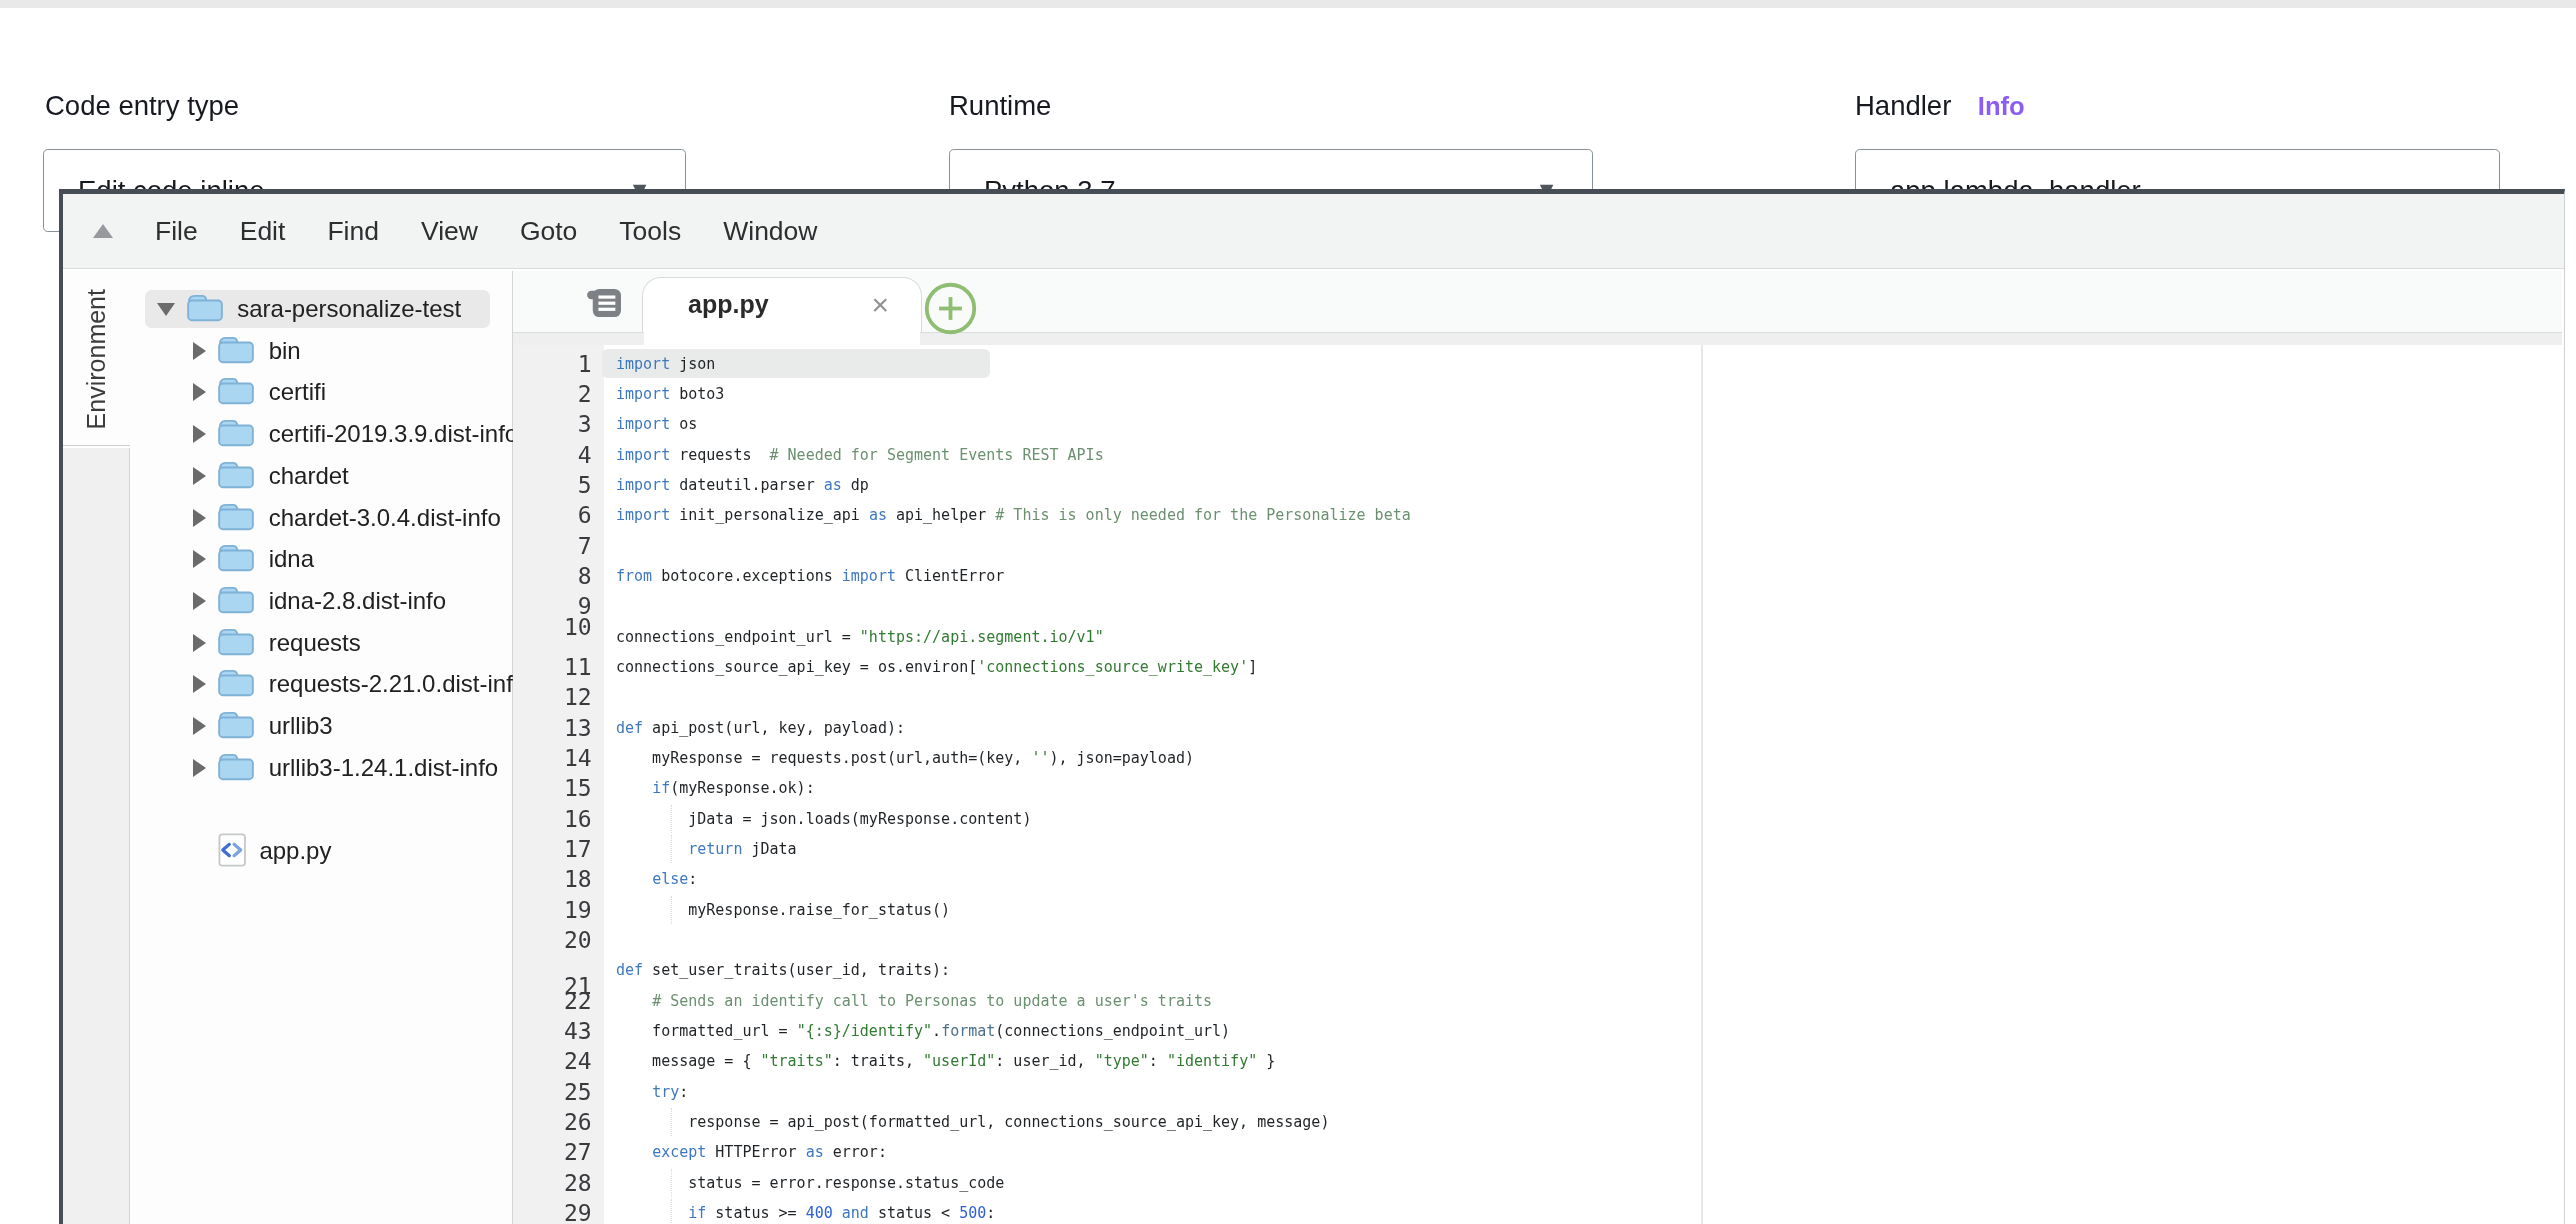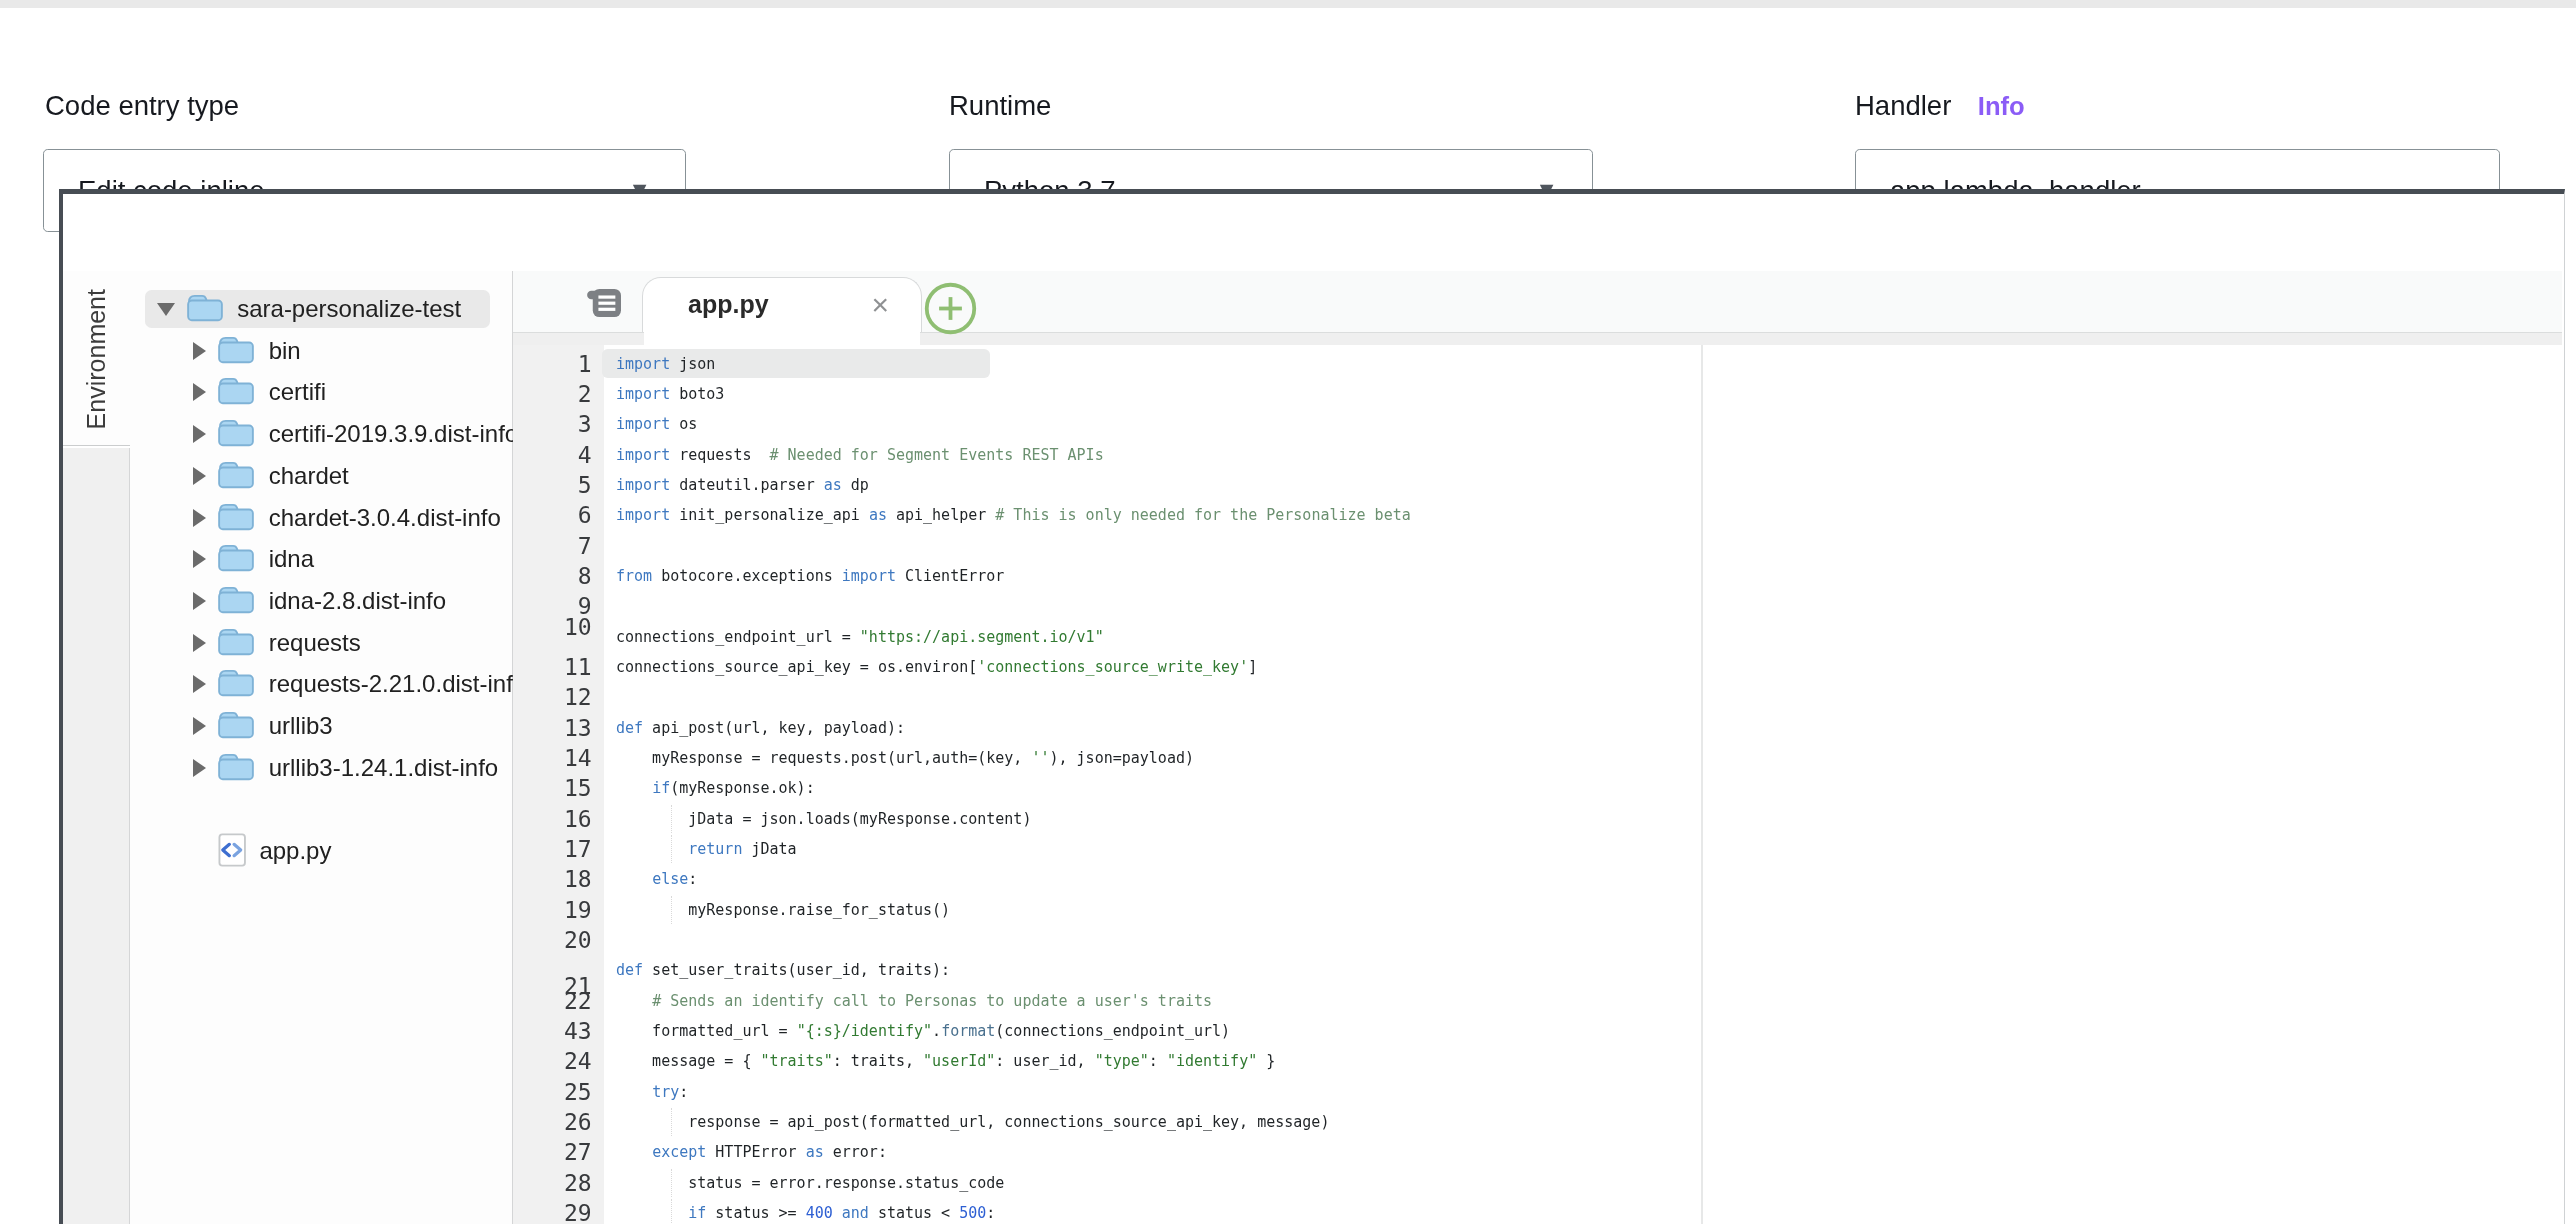--- a/index.html
+++ b/index.html
@@ -95,20 +95,32 @@
   <div class="abs" style="left:1855px;top:90px;display:flex;align-items:center;">
     <span class="field-label">Handler</span>
     <span class="info-link">Info</span>
   </div>
   <div class="abs text-box" style="left:1855px;top:149px;width:645px;">
     <span>app.lambda_handler</span>
   </div>
 
   <div id="editor-window" class="abs">
 
+    <div id="menu-bar" class="abs">
+      <div id="collapse-tri"></div>
+      <div id="menu-items">
+          <div class="menu-item">File</div>
+          <div class="menu-item">Edit</div>
+          <div class="menu-item">Find</div>
+          <div class="menu-item">View</div>
+          <div class="menu-item">Goto</div>
+          <div class="menu-item">Tools</div>
+          <div class="menu-item">Window</div>
+        </div>
+    </div>
 
     <div id="env-tab" class="abs">
       <div id="env-label">Environment</div>
     </div>
     <div id="rail-below" class="abs"></div>
 
     <div id="tree-pane" class="abs">
         <div class="tree-row" style="top: 17px;">
           <div class="row-hl"></div>
           <div style="width:26.5px;flex:0 0 auto;"></div>

